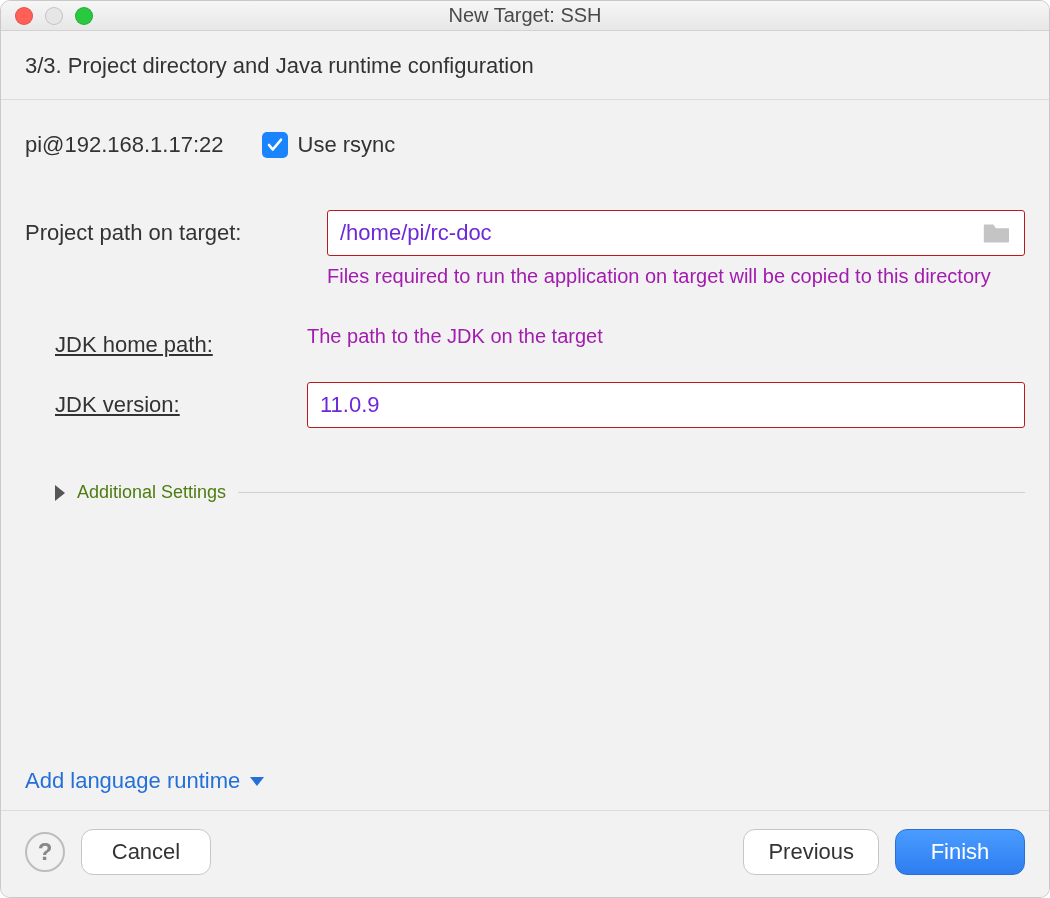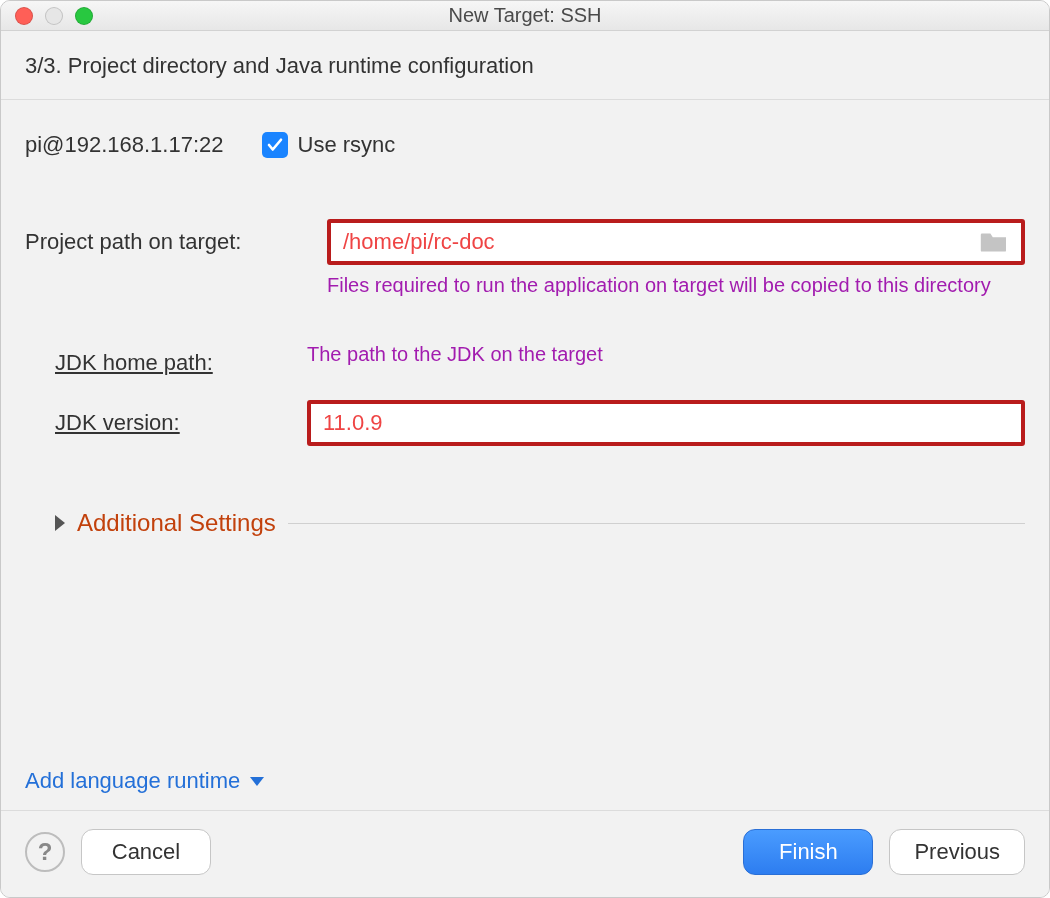--- a/index.html
+++ b/index.html
@@ -46,21 +46,21 @@
     padding: 22px 16px 20px 24px;
     font-size: 22px; color: #333;
     border-bottom: 1px solid #dcdcdc;
     background: #f2f2f2;
   }
   
   .content {
     flex: 1;
     padding: 24px 24px 16px 24px;
     display: flex; flex-direction: column;
-    gap: 33px;
+    gap: 24px;
   }
   .row { display: flex; align-items: center; gap: 14px; }
   .row.top-gap { margin-top: 8px; }
   .host-label { font-size: 22px; color: #333; }
   .checkbox-wrap { display: flex; align-items: center; gap: 10px; margin-left: 24px; }
   .chk {
     width: 26px; height: 26px; border-radius: 5px;
     background: #1a84ff; display:flex; align-items:center; justify-content:center;
   }
   .chk svg { width: 18px; height: 18px; }
@@ -71,23 +71,23 @@
     grid-template-columns: 290px 1fr;
     column-gap: 12px;
     row-gap: 6px;
     align-items: start;
   }
   .field-label { font-size: 22px; color: #333; padding-top: 10px; }
   .input-wrap { display: flex; flex-direction: column; gap: 6px; }
   .text-input {
     display: flex; align-items: center;
     height: 46px;
-    background: #fff; border: 4px solid #b91c1c; border-radius: 3px;
+    background: #fff; border: 1px solid #b91c1c; border-radius: 3px;
     padding: 0 10px 0 12px;
-    font-size: 22px; color: #ef4444;
+    font-size: 22px; color: #6d28d9;
   }
   .text-input .value { flex: 1; white-space: nowrap; overflow: hidden; text-overflow: ellipsis; }
   .folder-btn {
     width: 34px; height: 28px; display:flex; align-items:center; justify-content:center;
     color: #b6b6b6;
   }
   .folder-btn svg { width: 30px; height: 24px; }
   .hint { font-size: 20px; color: #a21caf; line-height: 1.4; max-width: 700px; }
 
   
@@ -122,21 +122,21 @@
   .addl {
     display: flex; align-items: center; gap: 12px;
     margin-left: 30px; margin-top: 30px;
   }
   .tri-right {
     width: 0; height: 0;
     border-top: 8px solid transparent;
     border-bottom: 8px solid transparent;
     border-left: 10px solid #555;
   }
-  .addl-label { font-size: 24px; color: #c2410c; }
+  .addl-label { font-size: 18px; color: #4d7c0f; }
   .addl-line { flex:1; height:1px; background:#d0d0d0; }
 
   
   .link-row { margin-top: auto; padding-top: 24px; }
   .link { color: #2470d8; font-size: 22px; display: inline-flex; align-items: center; gap: 10px; cursor: pointer; }
   .link .chev {
     width: 0; height: 0;
     border-left: 7px solid transparent;
     border-right: 7px solid transparent;
     border-top: 9px solid #2470d8;
@@ -247,21 +247,21 @@
     </div>
 
   </div>
 
   <div class="footer">
     <div class="help-btn">?</div>
     <div class="btn btn-default">
       <span>Cancel</span>
     </div>
     <div class="spacer"></div>
+    <div class="btn btn-default">
+      <span>Previous</span>
+    </div>
     <div class="btn btn-primary">
       <span>Finish</span>
     </div>
-    <div class="btn btn-default">
-      <span>Previous</span>
-    </div>
   </div>
 
 </div>
 
 </body></html>

